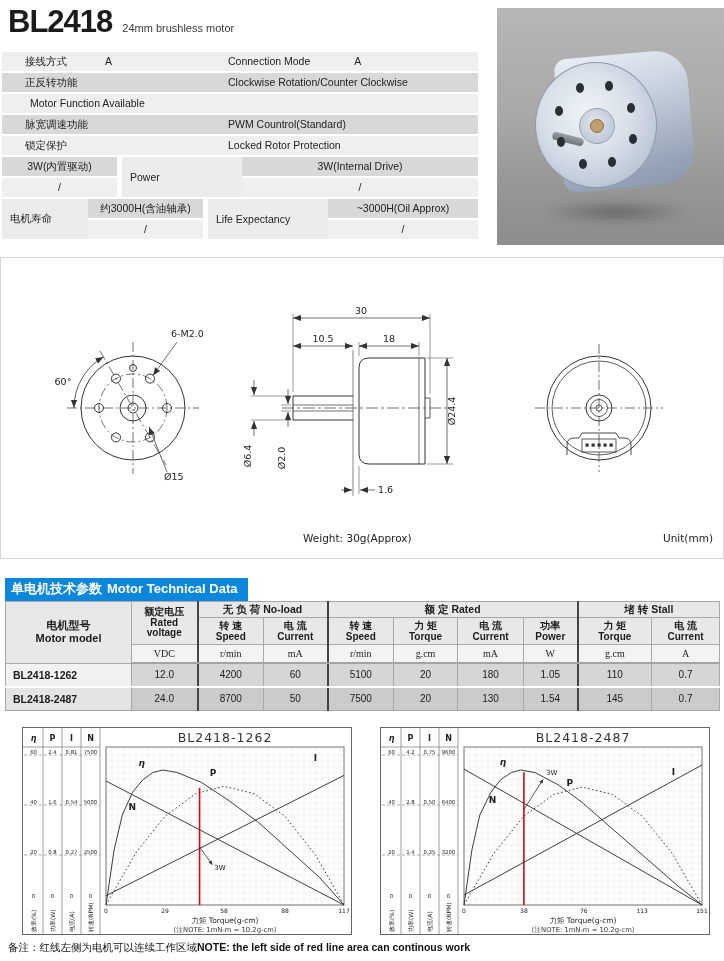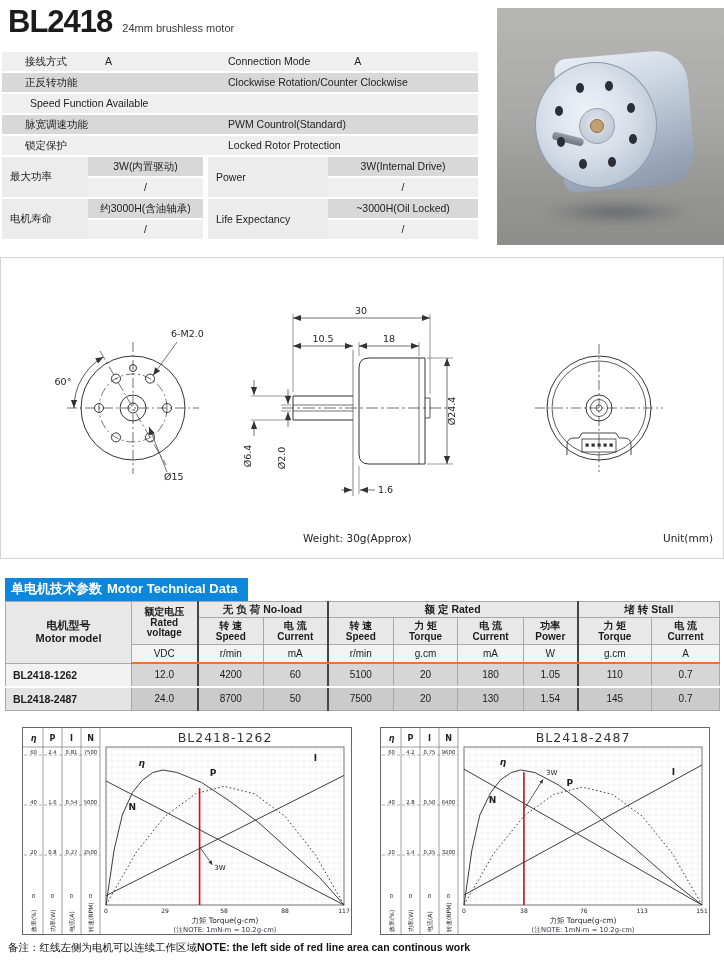--- a/index.html
+++ b/index.html
@@ -53,21 +53,21 @@
               padding:2px 10px 3px 6px;background:#0d87dc;}
   .tech-title .en{margin-left:5px;}
   .tech{position:absolute;left:5px;top:601px;border-collapse:collapse;width:714px;table-layout:fixed;
         font-size:10px;border:1px solid #8a8a8a;}
   .tech th,.tech td{border:1px solid #a8a8a8;text-align:center;padding:0;color:#1c1c1c;overflow:hidden;}
   .gh{font-weight:700;background:#e8e8e8;font-size:10.5px;height:15px;}
   .gh span + span{margin-left:3px;}
   .model-h{background:#e8e8e8;font-weight:700;font-size:11px;line-height:13px;}
   .volt-h{background:#e8e8e8;font-weight:700;font-size:10px;line-height:10.5px;}
   .sr th{background:#e8e8e8;font-weight:700;line-height:11px;height:26px;font-size:10px;}
-  .ur td{background:#f3f3f3;height:17px;border-bottom:2px solid #f97316;}
+  .ur td{background:#f3f3f3;height:17px;border-bottom:2px solid #a3a3a3;font-family:Liberation Serif, serif;}
   .gb{border-left:2px solid #444 !important;}
   .tech tbody th{text-align:left;padding-left:7px;font-weight:700;font-size:10.5px;height:22px;}
   .tech tbody tr.r0 th{background:#f2f2f2;} .tech tbody tr.r0 td{background:#d6d6d6;}
   .tech tbody tr.r1 th{background:#e4e4e4;} .tech tbody tr.r1 td{background:#cbcbcb;}
   .tech tbody tr.r0 td,.tech tbody tr.r0 th{border-bottom:2px solid #fff;}
   
   .chart{position:absolute;top:727px;}
   #chart-0{left:22px;} #chart-1{left:380px;}
   .chart text{font-family:"DejaVu Sans","Liberation Sans",sans-serif;}
   
@@ -100,21 +100,21 @@
             <span class="sl">正反转功能</span>
             <span class="sv"></span>
           </div>
           <div class="en bg-g">
             <span class="sl">Clockwise Rotation/Counter Clockwise Rotation</span>
             <span class="sv"></span>
           </div>
         </div>
         <div class="srow bg-l">
           <div class="en bg-l">
-            <span class="sl">Speed Function Available</span>
+            <span class="sl">Motor Function Available</span>
             <span class="sv"></span>
           </div>
         </div>
         <div class="srow bg-g">
           <div class="zh bg-g">
             <span class="sl">脉宽调速功能</span>
             <span class="sv"></span>
           </div>
           <div class="en bg-g">
             <span class="sl">PWM Countrol(Standard)</span>
@@ -127,41 +127,40 @@
             <span class="sv"></span>
           </div>
           <div class="en bg-l">
             <span class="sl">Locked Rotor Protection</span>
             <span class="sv"></span>
           </div>
         </div>
       </div>
 
     <div class="dual-row">
-      <div class="lab zh-lab bg-l">最大功率</div>
       <div class="stack">
         <div class="v bg-g">3W(内置驱动)</div>
         <div class="v bg-l">/</div>
       </div>
       <div class="lab en-lab bg-l">Power</div>
       <div class="stack en-stack">
         <div class="v bg-g">3W(Internal Drive)</div>
         <div class="v bg-l">/</div>
       </div>
     </div>
 
     <div class="dual-row">
       <div class="lab zh-lab bg-l">电机寿命</div>
       <div class="stack">
         <div class="v bg-g">约3000H(含油轴承)</div>
         <div class="v bg-l">/</div>
       </div>
       <div class="lab en-lab bg-l">Life Expectancy</div>
       <div class="stack en-stack">
-        <div class="v bg-g">~3000H(Oil Locked)</div>
+        <div class="v bg-g">~3000H(Oil Approx)</div>
         <div class="v bg-l">/</div>
       </div>
     </div>
   </div>
 
   <div class="photo">
     <div class="m-refl"></div>
     <div class="m-body"></div>
     <div class="m-face" id="motor-face">
       <div class="m-hub"></div>

